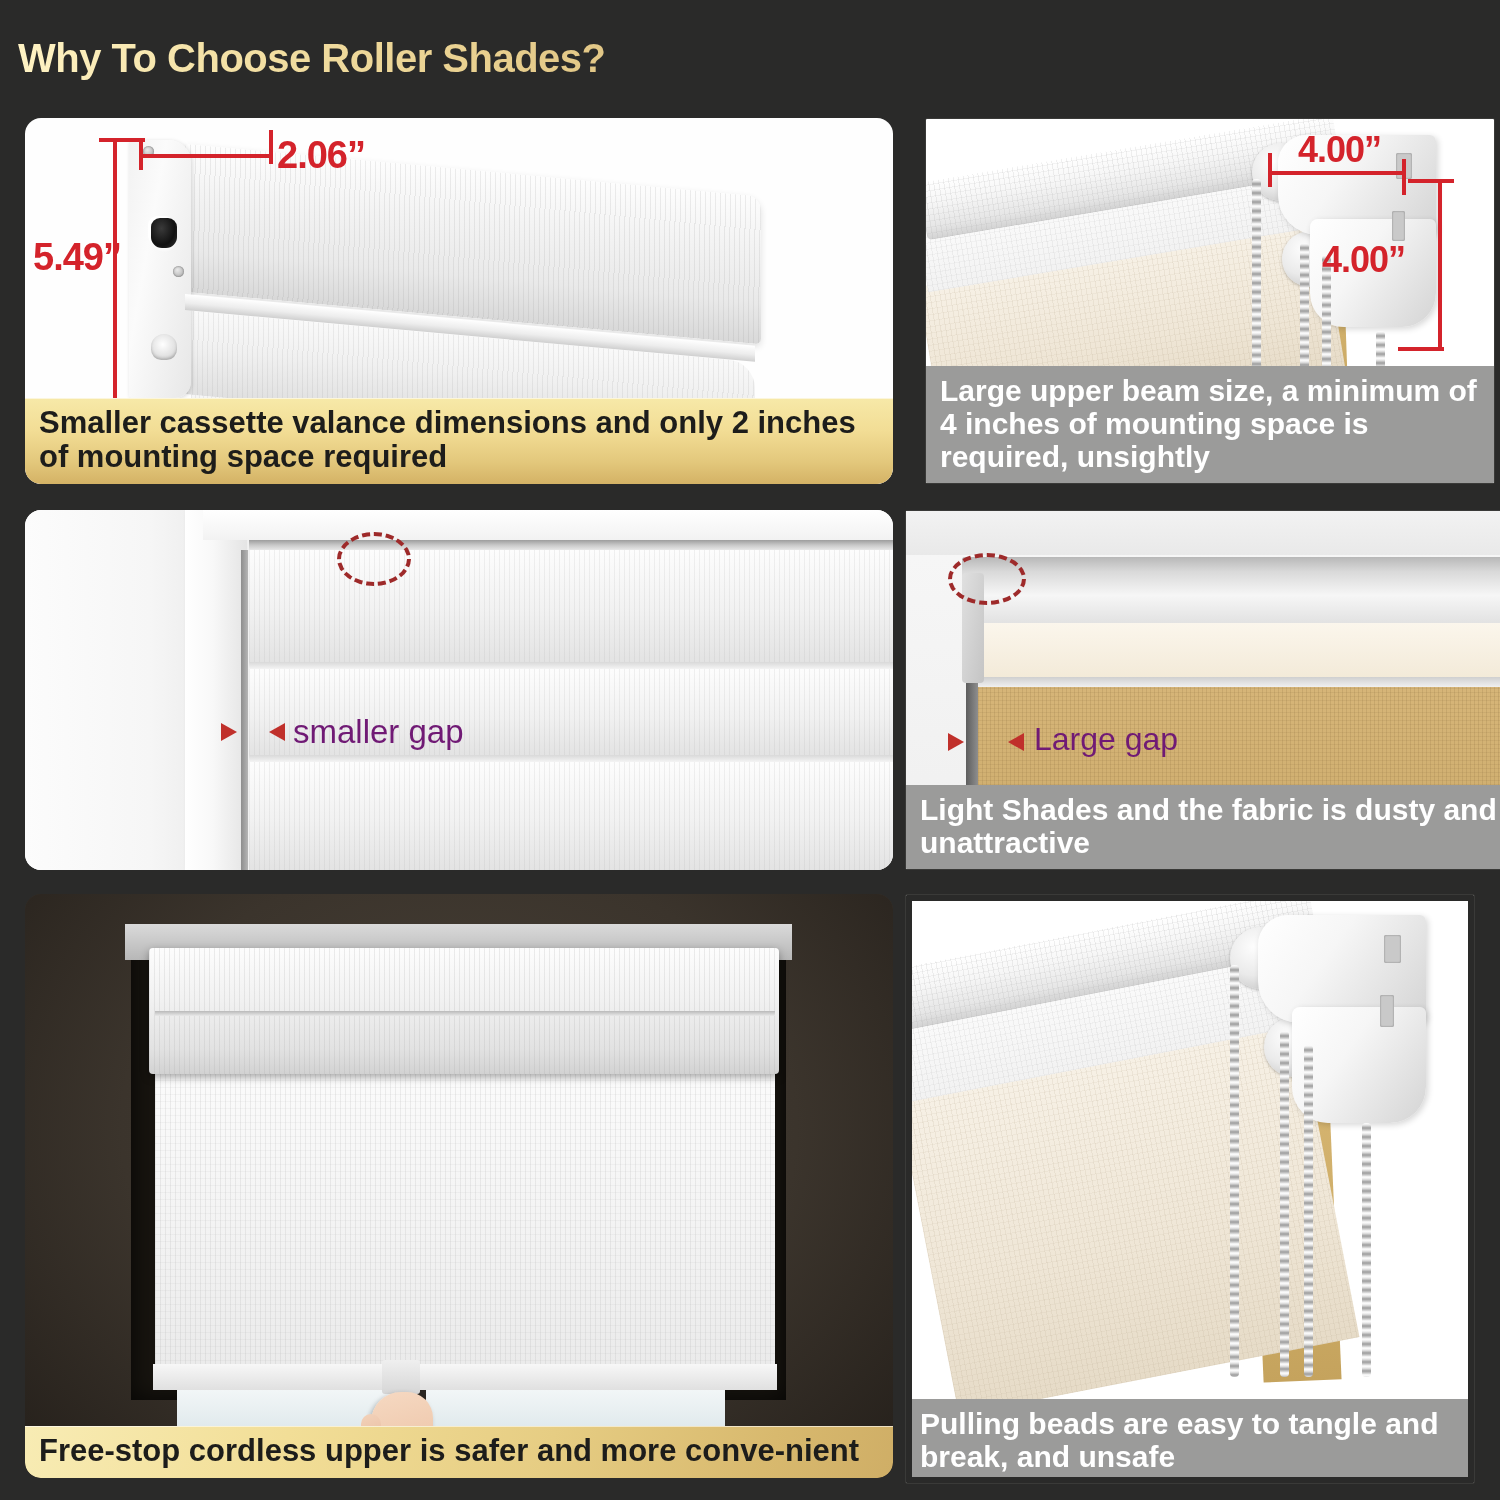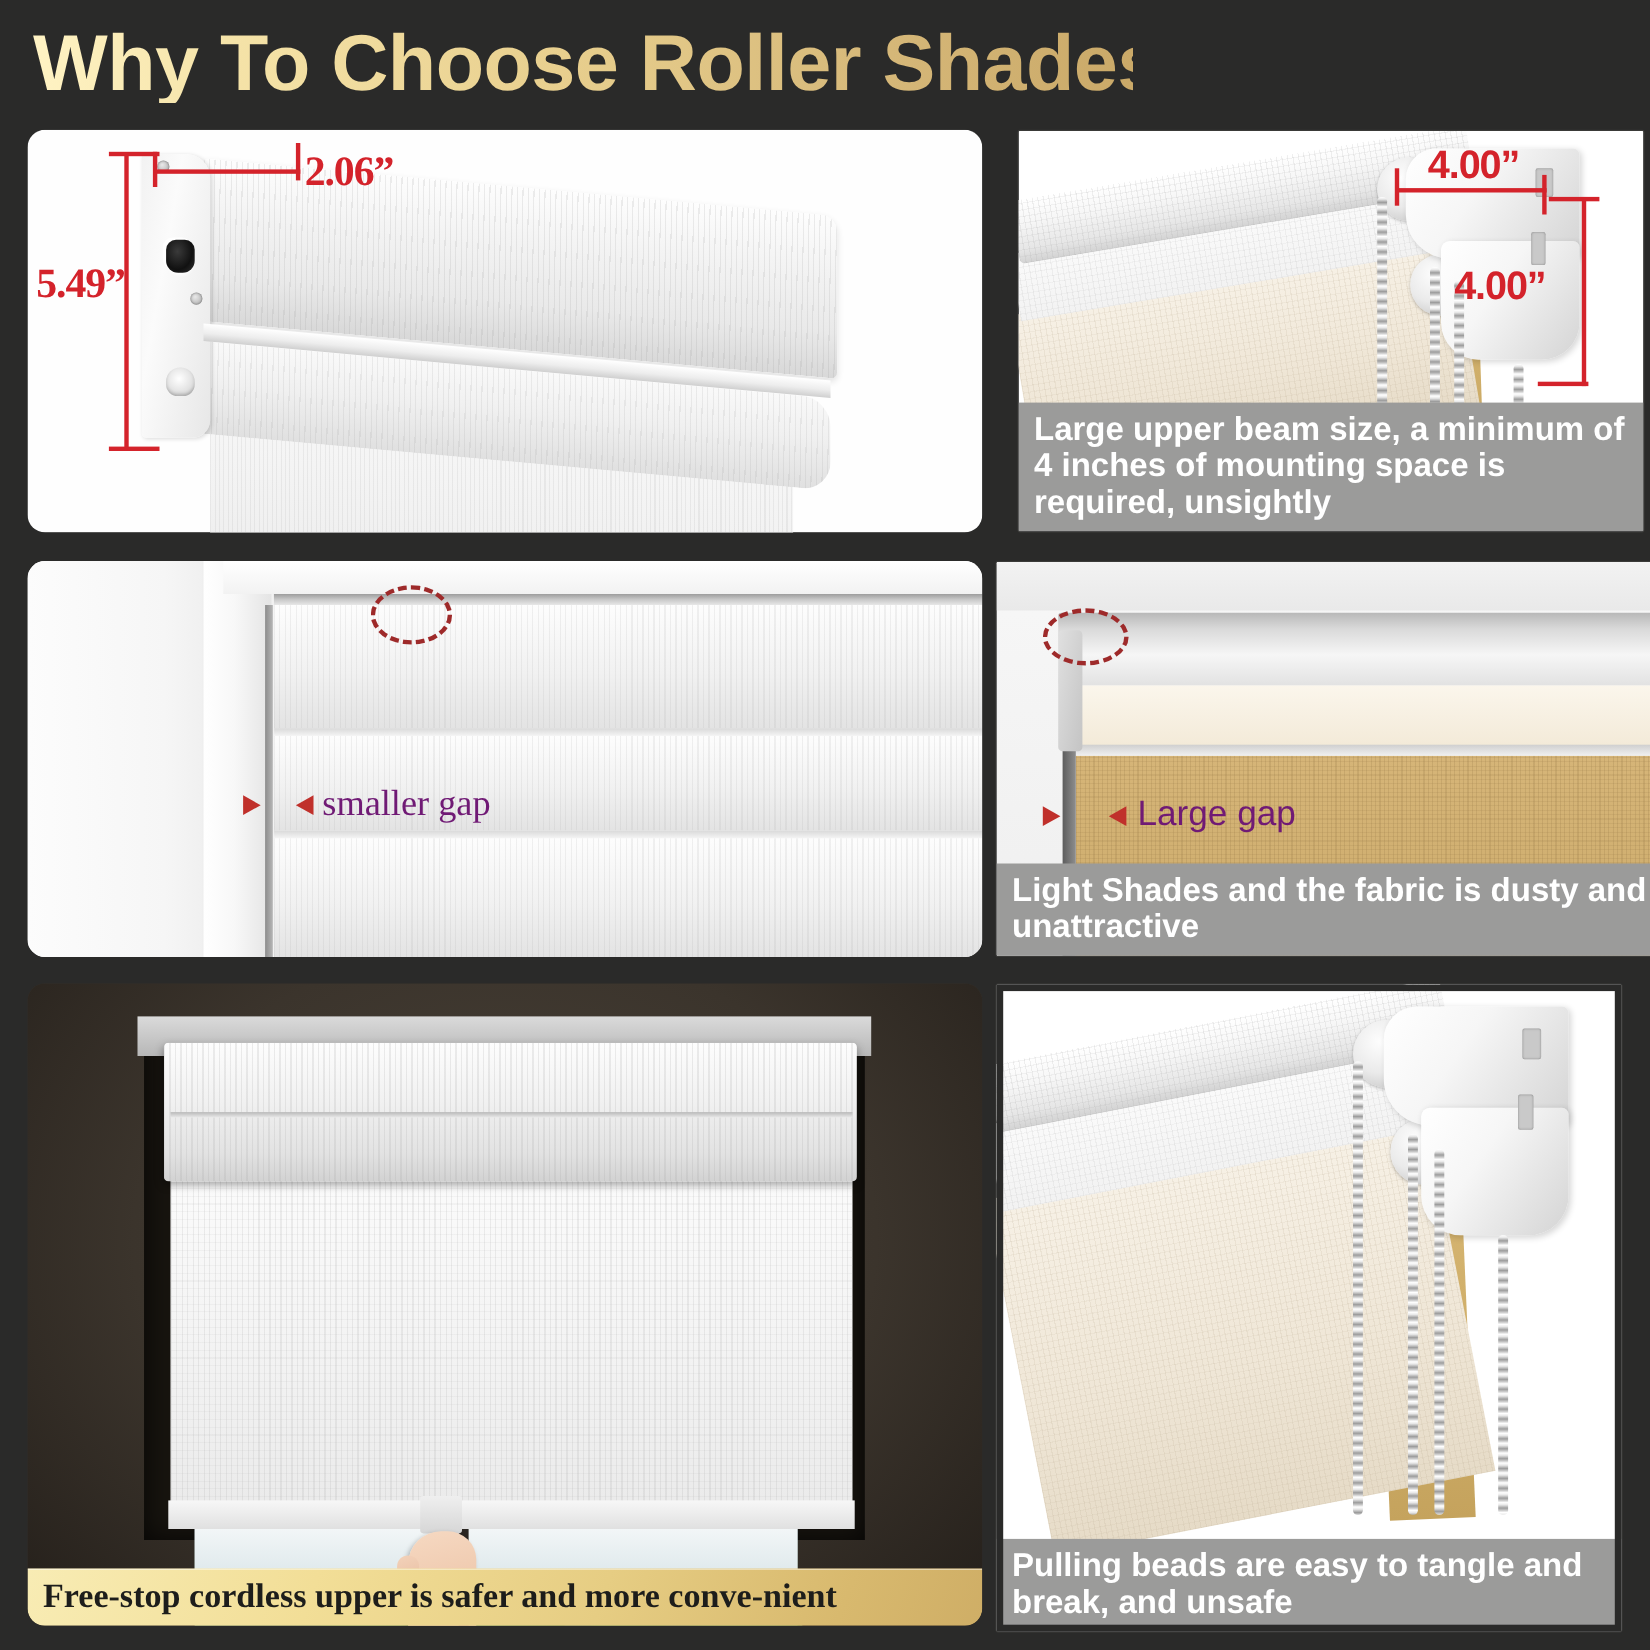--- a/index.html
+++ b/index.html
@@ -7,37 +7,37 @@
   body {
     background:#2a2a29;
     font-family:"Liberation Sans", sans-serif;
     position:relative;
     overflow:hidden;
   }
 
   
   .title {
     position:absolute;
-    left:30px; top:22px;
+    left:18px; top:22px;
     width:1000px; height:72px;
-    font-size:72px;
+    font-size:40px;
     font-weight:bold;
     letter-spacing:-0.5px;
     line-height:72px;
     background:linear-gradient(to right,#fff3c4 0%,#f5e3a8 18%,#e8cf8e 48%,#d5b778 78%,#caa968 100%);
     -webkit-background-clip:text;
     background-clip:text;
     color:transparent;
     -webkit-text-fill-color:transparent;
     white-space:nowrap;
   }
 
   
   .panel { position:absolute; overflow:hidden; }
-  .panel.gold { border-radius:16px;font-family:Liberation Serif, serif; }
+  .panel.gold { border-radius:16px; }
   .panel.gray { border-radius:2px; border:1px solid #3a3a38; }
 
   .photo { position:absolute; inset:0; overflow:hidden; background:#fff; }
 
   
   .cap {
     position:absolute; left:0; right:0; bottom:0;
     padding:8px 14px 10px 14px;
     font-weight:bold;
     line-height:1.10;
@@ -324,20 +324,21 @@
     <div class="dimline" style="left:116px; top:36px; width:132px; height:4px;"></div>
     <div class="tick" style="left:114px; top:20px; width:4px; height:32px;"></div>
     <div class="tick" style="left:244px; top:12px; width:4px; height:34px;"></div>
     <div class="dimtext" style="left:252px; top:16px; font-size:38px;">2.06”</div>
 
     <div class="dimline" style="left:88px; top:22px; width:4px; height:268px;"></div>
     <div class="tick" style="left:74px; top:20px; width:46px; height:4px;"></div>
     <div class="tick" style="left:74px; top:288px; width:46px; height:4px;"></div>
     <div class="dimtext" style="left:8px; top:118px; font-size:38px;">5.49”</div>
   </div>
+  <div class="cap gold" style="font-size:31px;">Smaller cassette valance dimensions and only 2 inches of mounting space required</div>
 </div>
 
 <div class="panel gray" id="p2">
   <div class="photo">
 
     <div class="beam-tube" style="left:-8px; top:64px; width:420px; height:58px; transform:rotate(-9.5deg); transform-origin:left top;"></div>
     <div class="beam-fabric-white" style="left:-8px; top:112px; width:412px; height:62px; transform:rotate(-9.5deg); transform-origin:left top;"></div>
     <div class="beam-fabric-cream" style="left:-8px; top:168px; width:408px; height:150px; transform:rotate(-9.5deg); transform-origin:left top;"></div>
     <div class="beam-fabric-tan" style="left:350px; top:122px; width:70px; height:190px; transform:rotate(-2deg);"></div>
 

